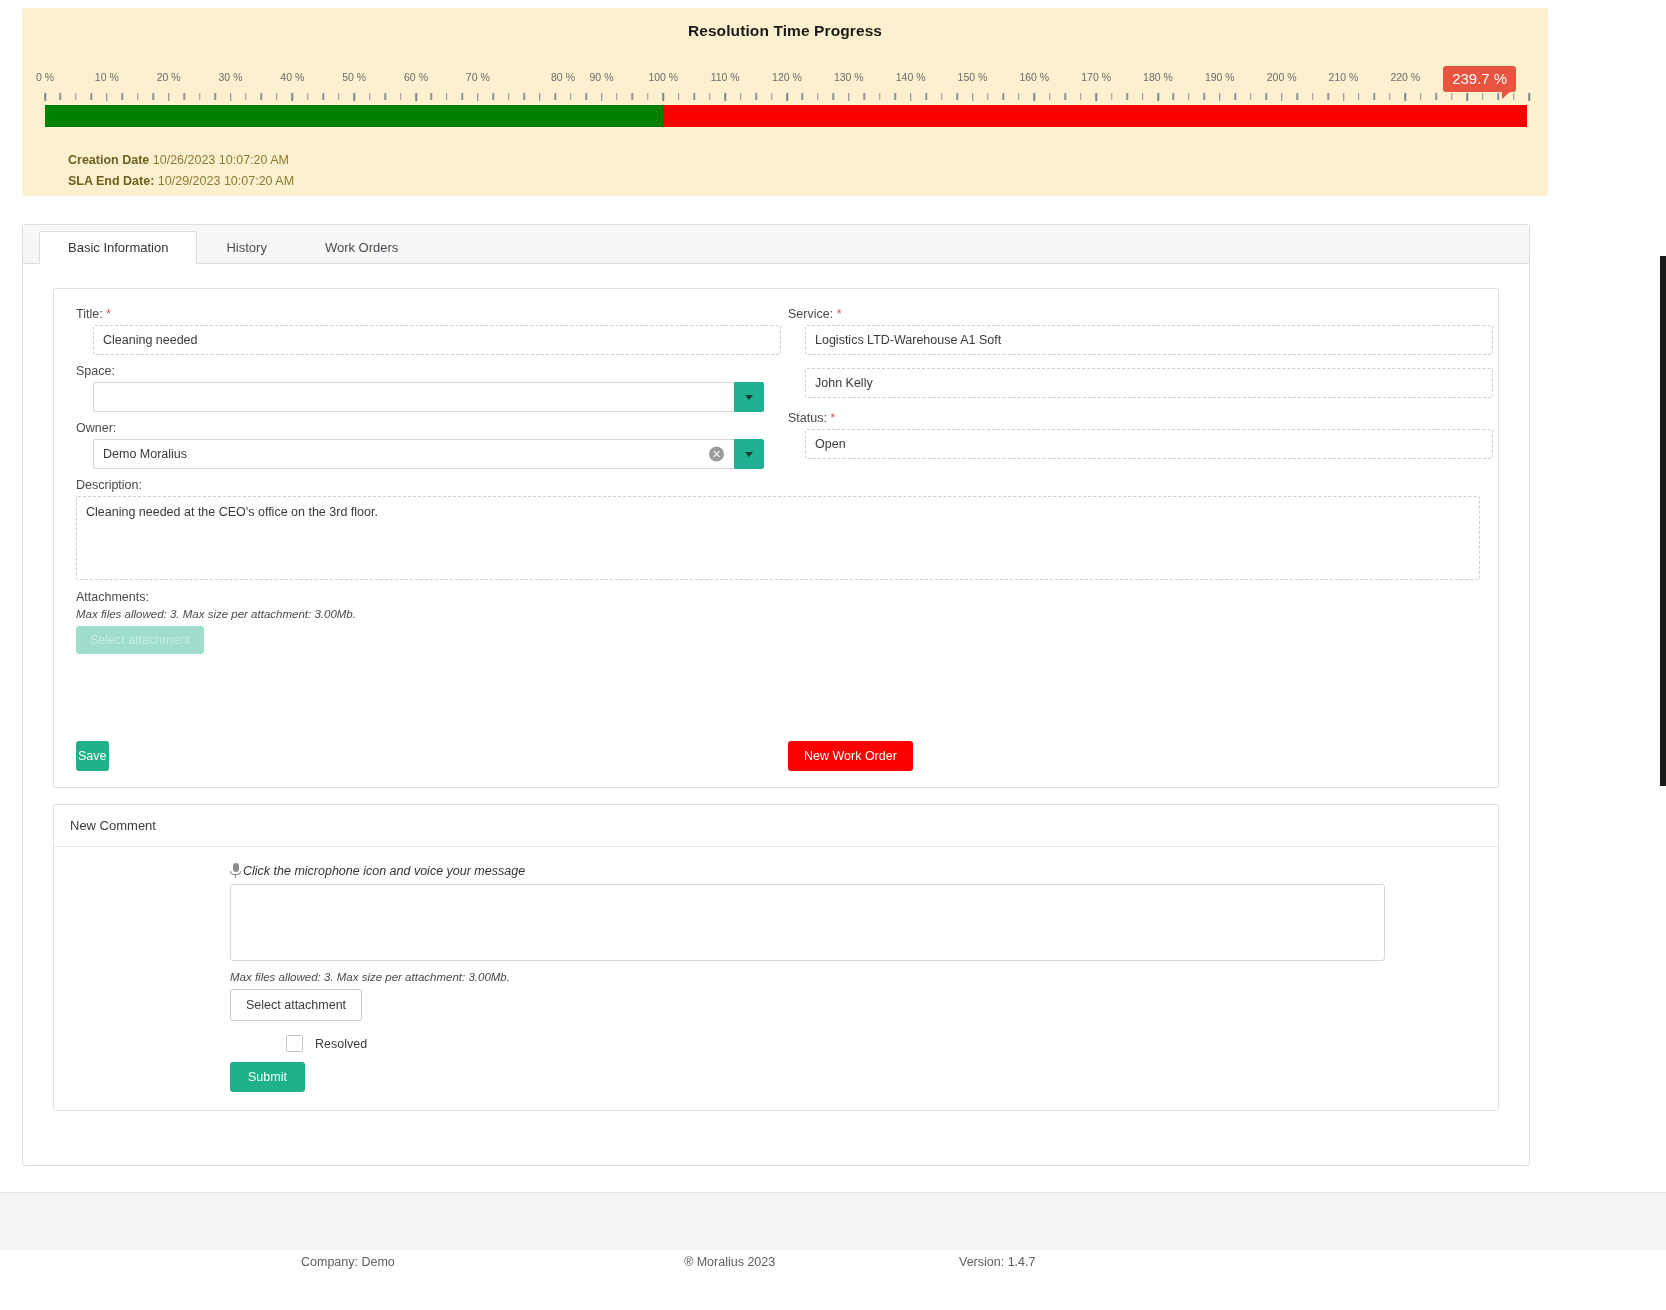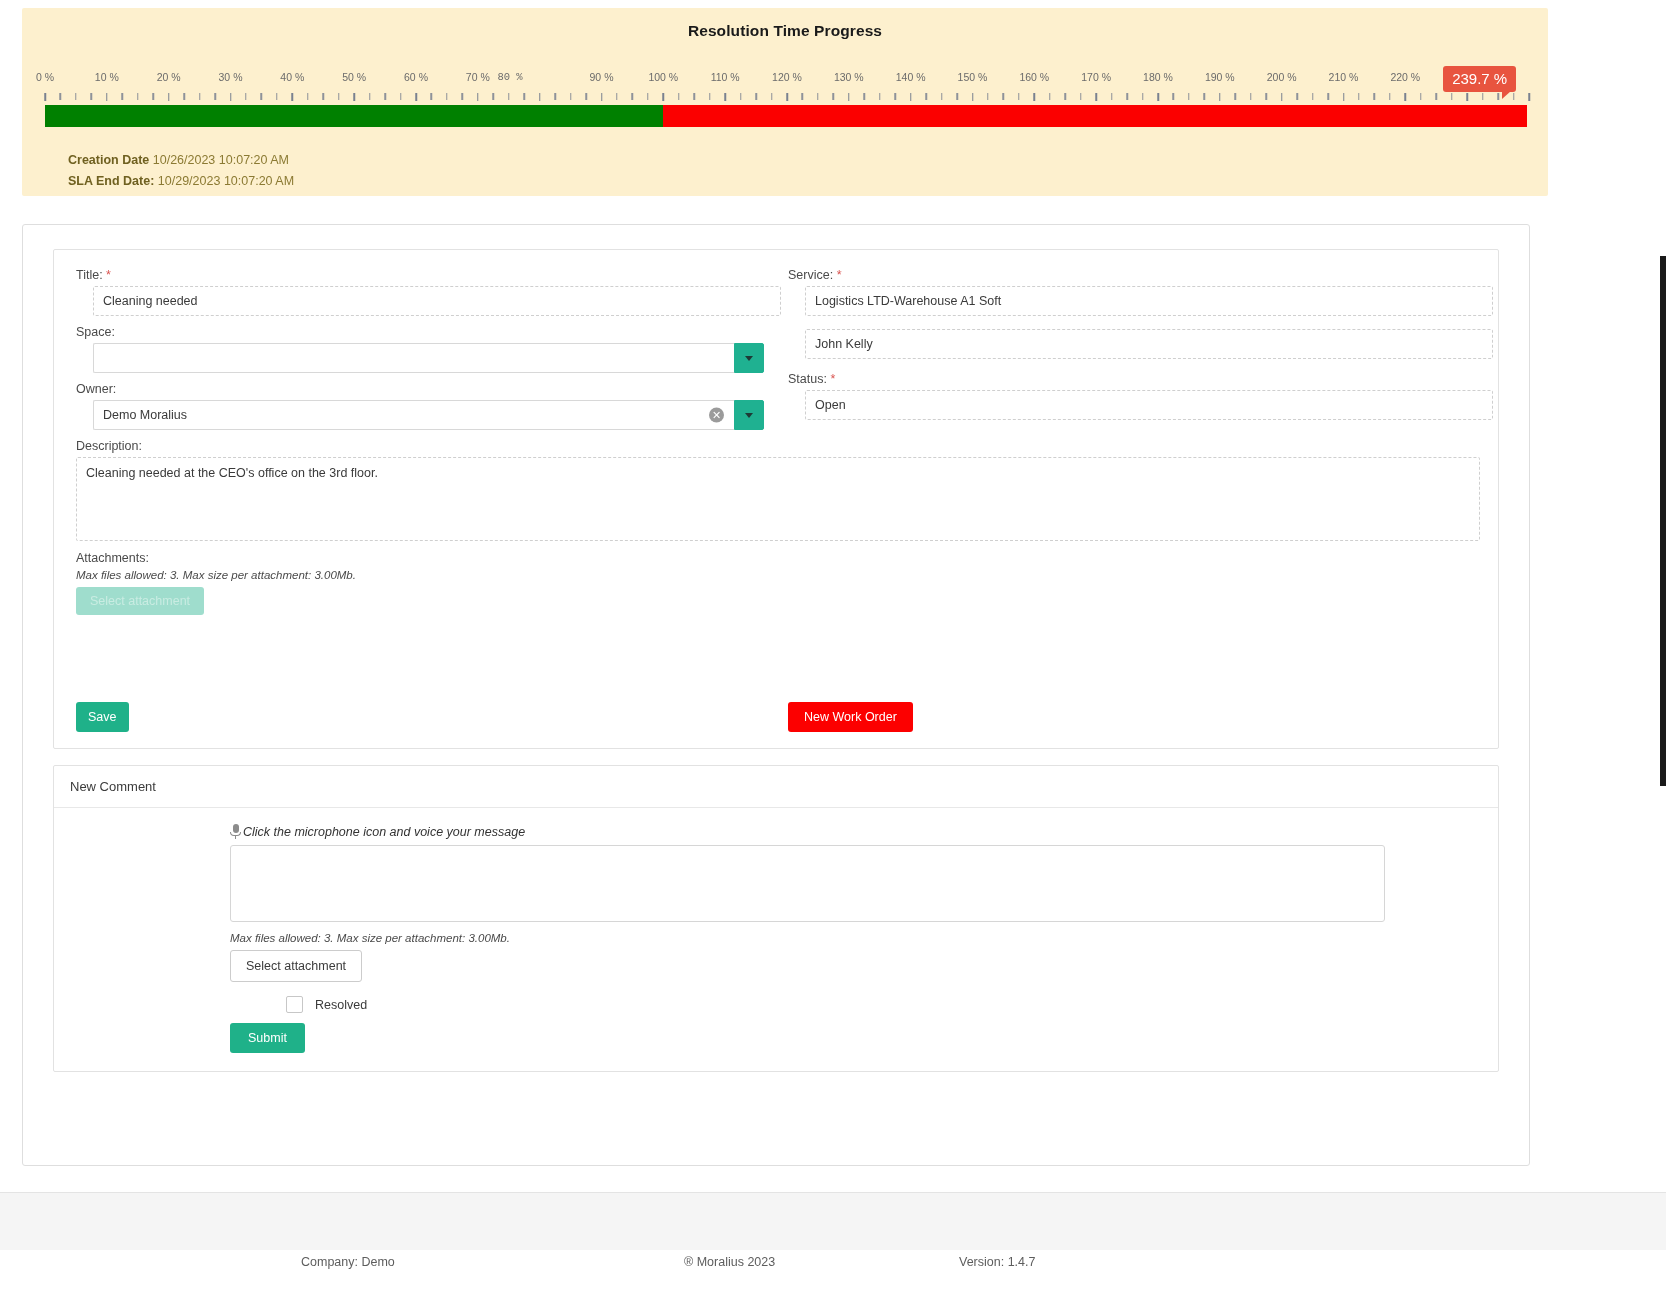--- a/index.html
+++ b/index.html
@@ -230,21 +230,21 @@
     padding: 8px 16px;
     cursor: pointer;
     border: none;
     font-family: "Liberation Sans", sans-serif;
   }
   .btn-attach-muted {
     background: #9fddcd;
     color: #c9ece2;
     padding: 7px 14px;
   }
-  .btn-save { background: #1fb189; color: #fff; padding: 8px 12px; }
+  .btn-save { background: #1fb189; color: #fff; padding: 8px 2px; }
   .btn-red { background: #fc0000; color: #fff; padding: 8px 16px; }
   .btn-white {
     background: #fff; color: #3b3b3b;
     border: 1px solid #cccccc; padding: 8px 15px;
   }
   .btn-submit { background: #1fb189; color: #fff; padding: 8px 18px; }
 
   .row-actions {
     position: absolute;
     left: 22px; right: 22px; bottom: 16px;
@@ -355,21 +355,21 @@
 
     <div class="sla-scale" id="axis">
         <div class="tick-label" style="left: 0px;">0 %</div>
         <div class="tick-label" style="left: 61.8333px;">10 %</div>
         <div class="tick-label" style="left: 123.667px;">20 %</div>
         <div class="tick-label" style="left: 185.5px;">30 %</div>
         <div class="tick-label" style="left: 247.333px;">40 %</div>
         <div class="tick-label" style="left: 309.167px;">50 %</div>
         <div class="tick-label" style="left: 371px;">60 %</div>
         <div class="tick-label" style="left: 432.833px;">70 %</div>
-        <div class="tick-label" style="left: 465px; font-family: Liberation Mono, monospace;">80 %</div>
+        <div class="tick-label" style="left: 518px;">80 %</div>
         <div class="tick-label" style="left: 556.5px;">90 %</div>
         <div class="tick-label" style="left: 618.333px;">100 %</div>
         <div class="tick-label" style="left: 680.167px;">110 %</div>
         <div class="tick-label" style="left: 742px;">120 %</div>
         <div class="tick-label" style="left: 803.833px;">130 %</div>
         <div class="tick-label" style="left: 865.667px;">140 %</div>
         <div class="tick-label" style="left: 927.5px;">150 %</div>
         <div class="tick-label" style="left: 989.333px;">160 %</div>
         <div class="tick-label" style="left: 1051.17px;">170 %</div>
         <div class="tick-label" style="left: 1113px;">180 %</div>
@@ -491,20 +491,25 @@
       </div>
       <div>
         <span class="lbl">SLA End Date:</span>
         <span class="val">10/29/2023 10:07:20 AM</span>
       </div>
     </div>
   </div>
 
   <div class="main-card">
 
+    <div class="tabs">
+      <div class="tab active">Basic Information</div>
+      <div class="tab">History</div>
+      <div class="tab">Work Orders</div>
+    </div>
 
     <div class="form-box">
       <div class="cols">
 
         <div class="col-left">
 
           <div class="fld">
             <label class="fld-label">
               <span>Title:</span>
               <span class="req">*</span>

